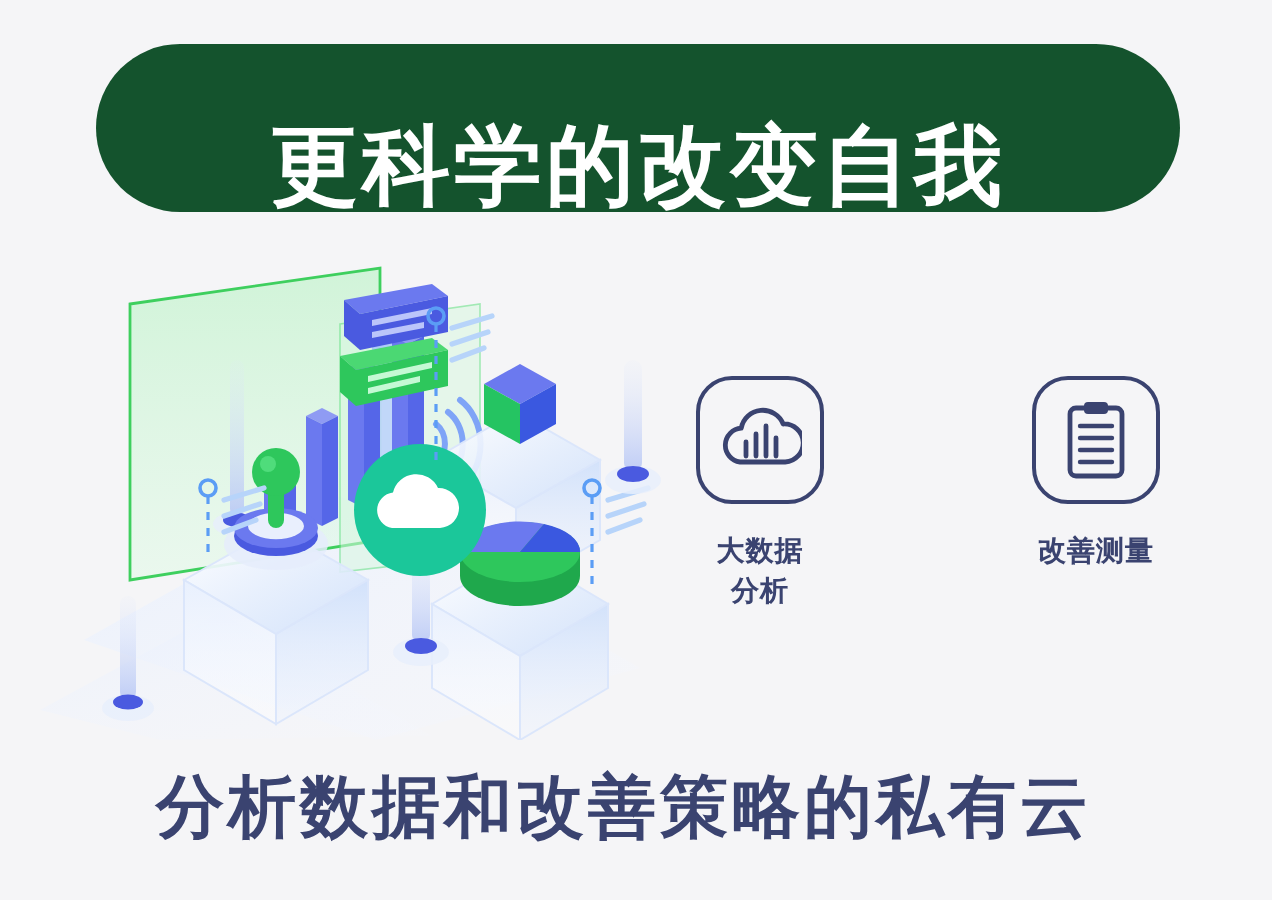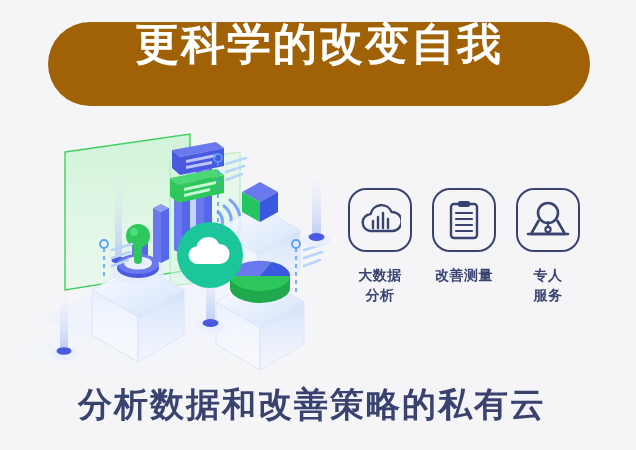--- a/index.html
+++ b/index.html
@@ -7,22 +7,22 @@
     width:636px;height:450px;
     background:#f5f5f7;
     font-family:"Liberation Sans","DejaVu Sans",sans-serif;
     overflow:hidden;position:relative;
   }
   .stage{position:absolute;inset:0;}
 
   
   .title-pill{
     position:absolute;left:48px;top:22px;width:542px;height:84px;
-    background:#a16207;border-radius:42px;
-    display:flex;align-items:flex-start;justify-content:center;
+    background:#14532d;border-radius:42px;
+    display:flex;align-items:flex-end;justify-content:center;
   }
   .title-pill .title-text{
     color:#ffffff;font-size:44px;font-weight:700;letter-spacing:2px;
     line-height:1;white-space:nowrap;
   }
 
   
   .illo{position:absolute;left:20px;top:120px;width:330px;height:250px;}
   .illo svg{display:block;}
 
@@ -275,33 +275,18 @@
             <line x1="10" y1="26" x2="26" y2="26"></line>
             <line x1="10" y1="32" x2="26" y2="32"></line>
           </g>
         </svg>
       </div>
       <div class="feature-label">
         <span>改善测量</span>
       </div>
     </div>
 
-    <div class="feature">
-      <div class="feature-icon">
-        <svg width="44" height="40" viewBox="0 0 44 40">
-          <circle cx="22" cy="13" r="10" fill="none" stroke="#3a4370" stroke-width="2.6"></circle>
-          <path d="M13,20 L5,34 L39,34 L31,20" fill="none" stroke="#3a4370" stroke-width="2.6" stroke-linejoin="round"></path>
-          <line x1="2" y1="34" x2="42" y2="34" stroke="#3a4370" stroke-width="2.6" stroke-linecap="round"></line>
-          <path d="M22,22 L22,27" stroke="#3a4370" stroke-width="2.2" stroke-linecap="round"></path>
-          <circle cx="22" cy="29.5" r="2.6" fill="none" stroke="#3a4370" stroke-width="2.2"></circle>
-        </svg>
-      </div>
-      <div class="feature-label">
-        <span>专人</span>
-        <span class="l2">服务</span>
-      </div>
-    </div>
 
   </div>
 
   <div class="tagline">分析数据和改善策略的私有云</div>
 
 </div>
 
 </body></html>

